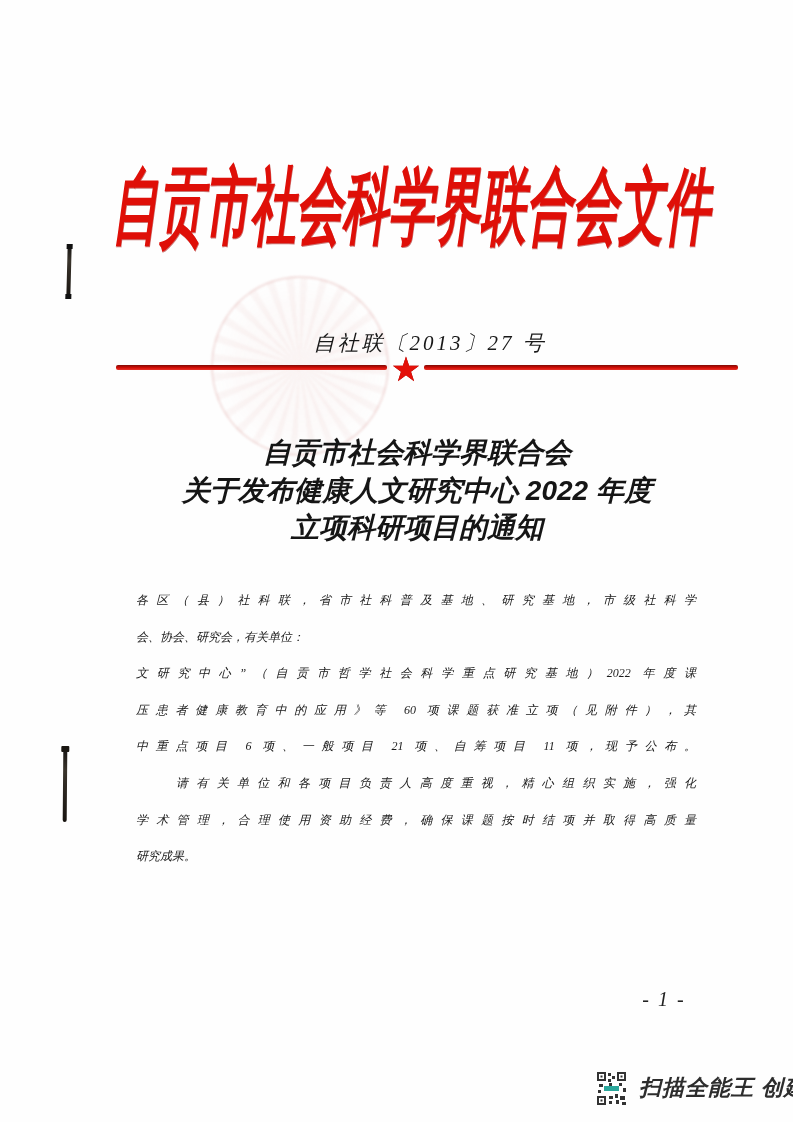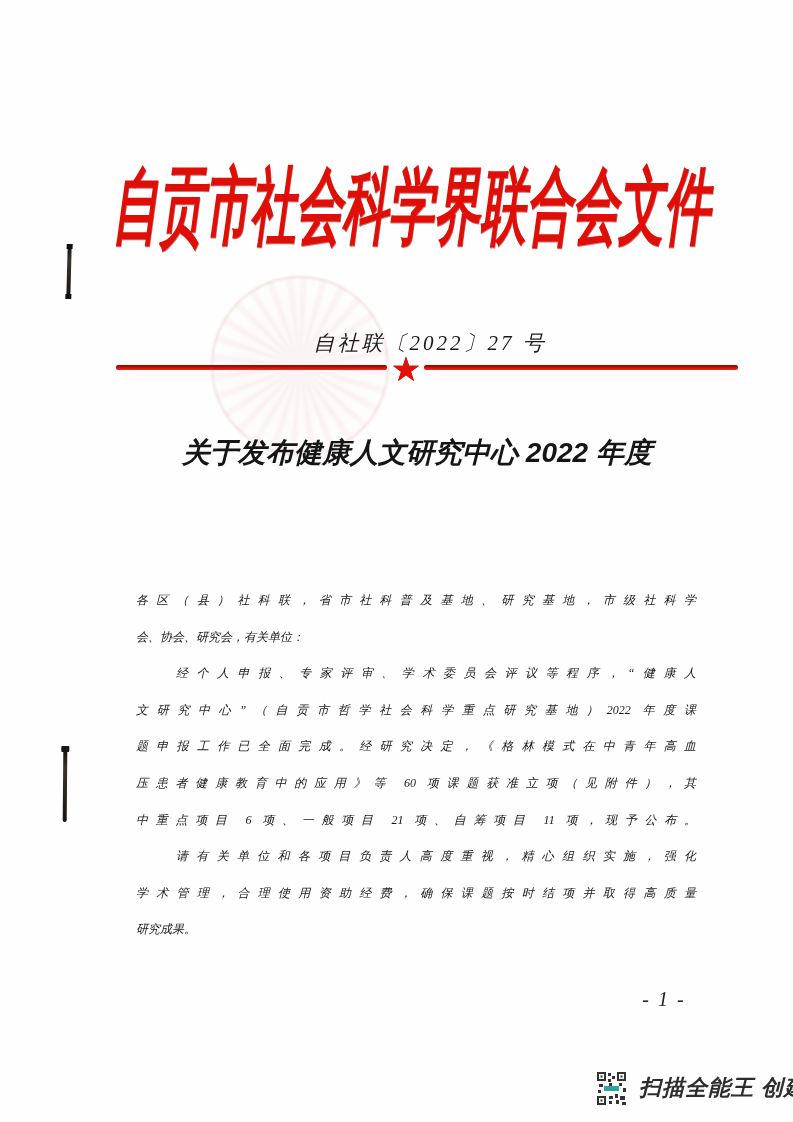--- a/index.html
+++ b/index.html
@@ -156,36 +156,36 @@
 
 <div class="page">
 
   <div class="artifact artifact-1"></div>
   <div class="artifact artifact-2"></div>
 
   <div class="stamp"></div>
 
   <div class="org-title">自贡市社会科学界联合会文件</div>
 
-  <div class="doc-number">自社联〔2022〕27 号</div>
+  <div class="doc-number">自社联〔2013〕27 号</div>
 
   <div class="rule-left"></div>
   <div class="rule-star">★</div>
   <div class="rule-right"></div>
 
   <div class="notice-title">
+    <div>自贡市社会科学界联合会</div>
     <div>关于发布健康人文研究中心 2022 年度</div>
+    <div>立项科研项目的通知</div>
   </div>
 
   <div class="body-text">
     <div class="line fill">各区（县）社科联，省市社科普及基地、研究基地，市级社科学</div>
     <div class="line">会、协会、研究会，有关单位：</div>
-    <div class="line fill indent">经个人申报、专家评审、学术委员会评议等程序，“健康人</div>
     <div class="line fill">文研究中心”（自贡市哲学社会科学重点研究基地）2022 年度课</div>
-    <div class="line fill">题申报工作已全面完成。经研究决定，《格林模式在中青年高血</div>
     <div class="line fill">压患者健康教育中的应用》等 60 项课题获准立项（见附件），其</div>
     <div class="line fill">中重点项目 6 项、一般项目 21 项、自筹项目 11 项，现予公布。</div>
     <div class="line fill indent">请有关单位和各项目负责人高度重视，精心组织实施，强化</div>
     <div class="line fill">学术管理，合理使用资助经费，确保课题按时结项并取得高质量</div>
     <div class="line">研究成果。</div>
   </div>
 
   <div class="page-number">- 1 -</div>
 
   <div class="scanner-credit">

